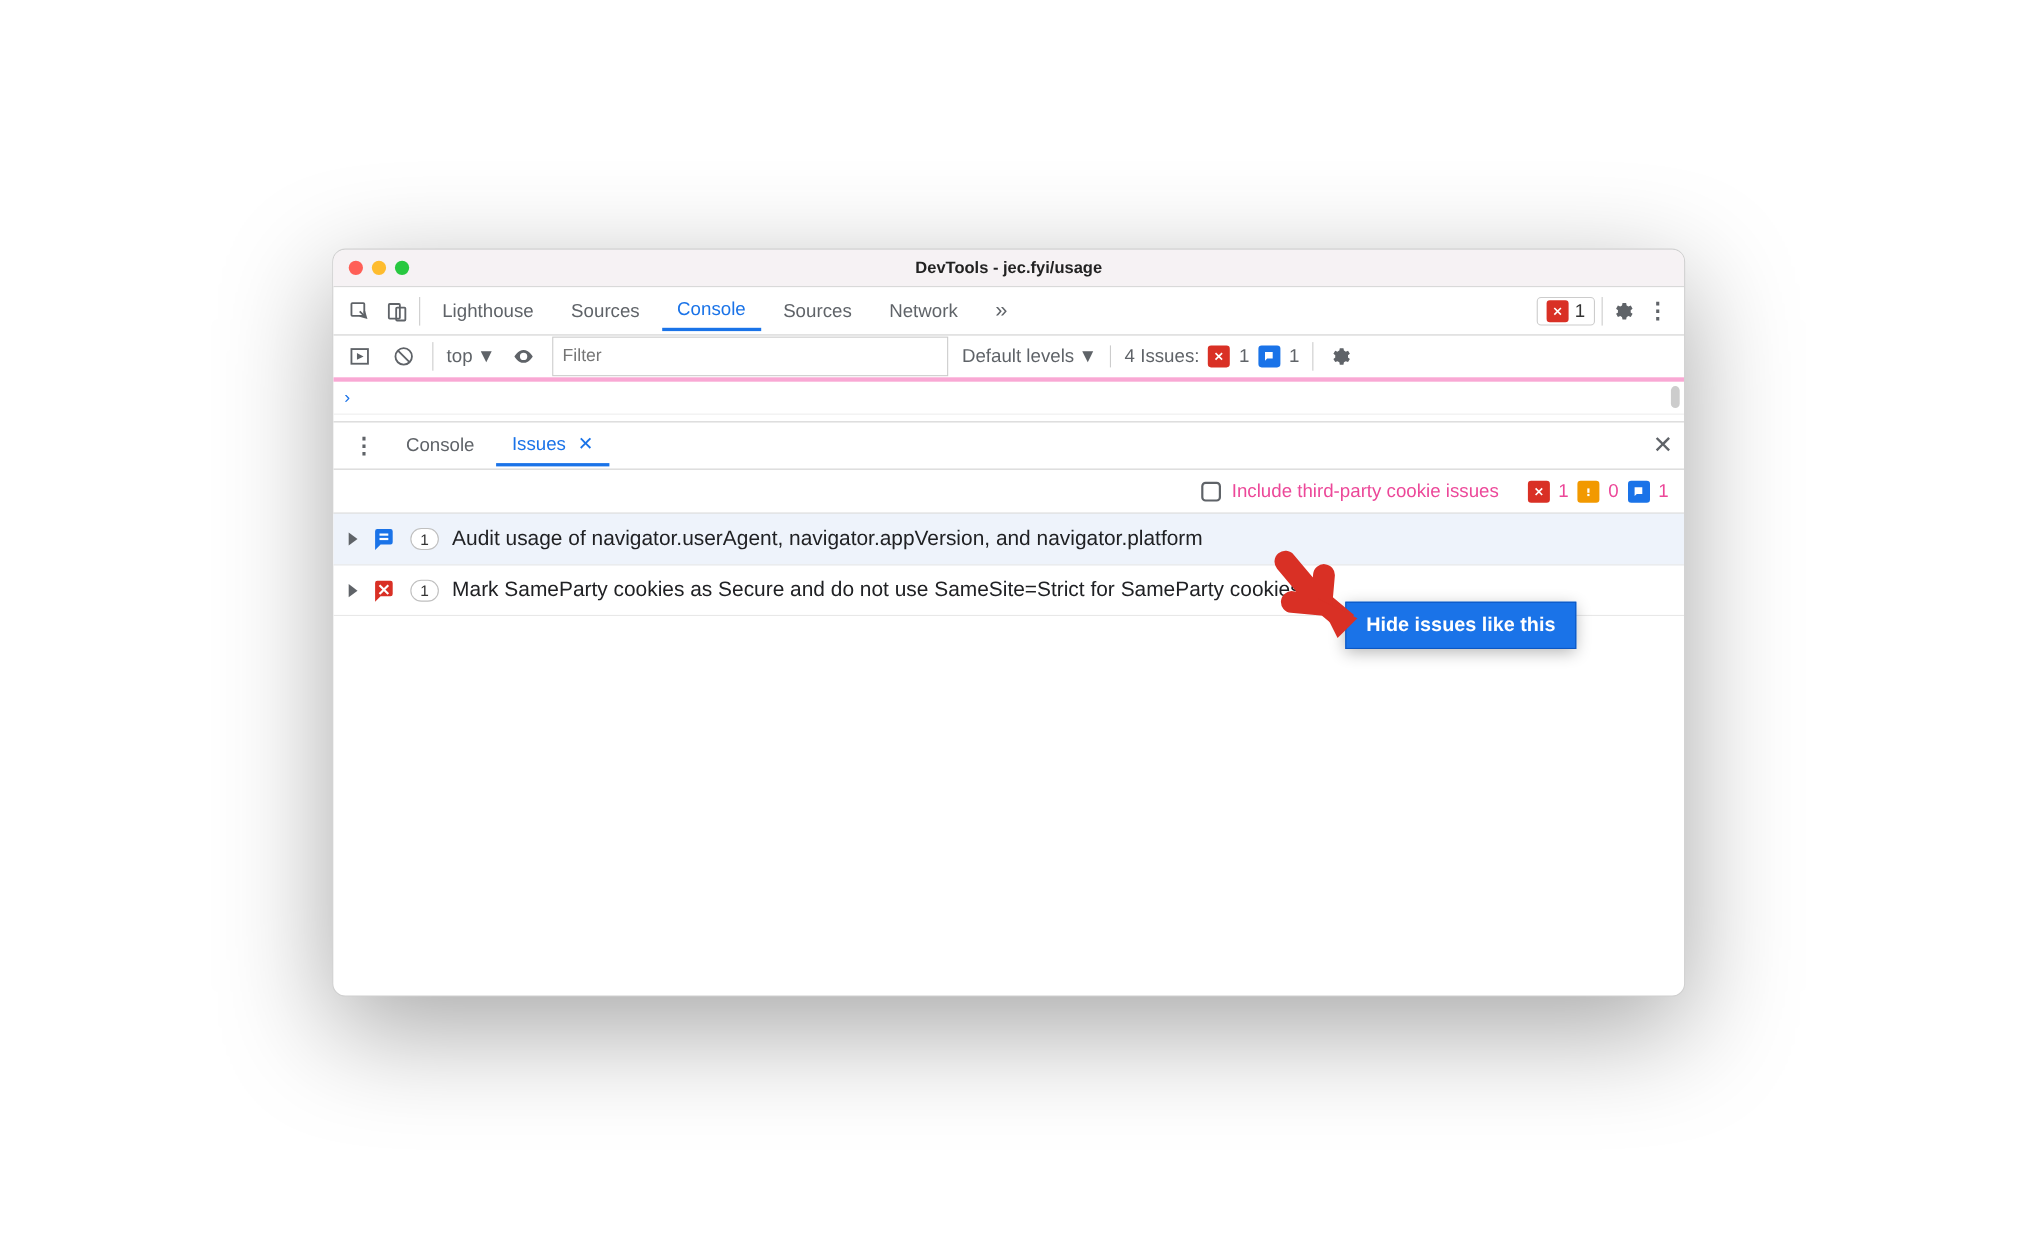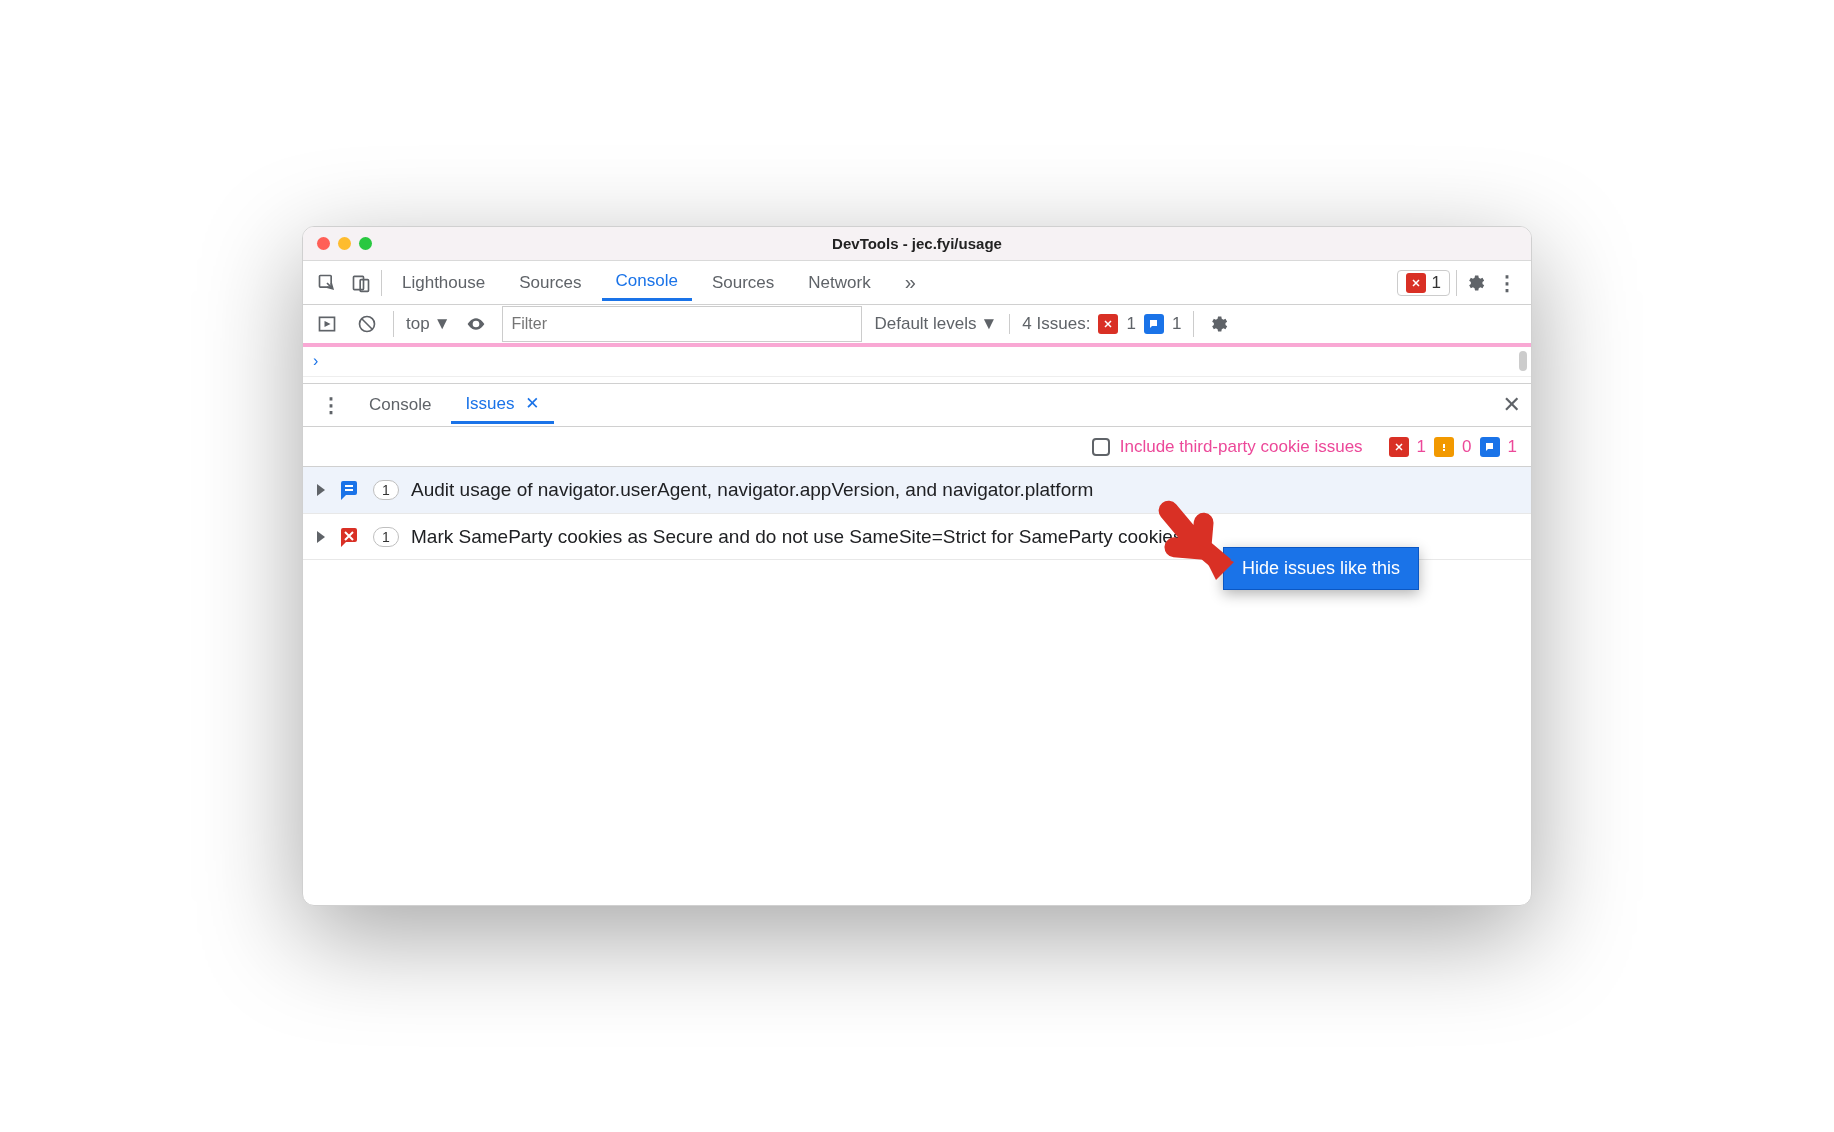--- a/index.html
+++ b/index.html
@@ -34,21 +34,21 @@
   .drawer-toolbar { height: 40px; border-bottom: 1px solid #d0d0d0; display: flex; align-items: center; justify-content: flex-end; padding: 0 14px; gap: 10px; font-size: 17px; color: #ec4899; }
   .chk { width: 18px; height: 18px; border: 2px solid #5f6368; border-radius: 4px; }
   .counts { display: flex; align-items: center; gap: 8px; margin-left: 16px; }
   .issue-row { display: flex; align-items: flex-start; gap: 12px; padding: 10px 14px; border-bottom: 1px solid #e8e8e8; font-size: 19px; color: #202124; position: relative; }
   .issue-row.sel { background: #eef3fb; }
   .tri { width: 0; height: 0; border-top: 6px solid transparent; border-bottom: 6px solid transparent; border-left: 8px solid #5f6368; margin-top: 7px; flex-shrink: 0; }
   .issue-icon { width: 24px; height: 24px; flex-shrink: 0; margin-top: 1px; }
   .issue-icon.blue { color: #1a73e8; } .issue-icon.red { color: #d93025; }
   .count-pill { border: 1px solid #bfbfbf; background: #fff; border-radius: 10px; min-width: 26px; height: 20px; display: inline-flex; align-items: center; justify-content: center; font-size: 14px; color: #333; margin-top: 3px; flex-shrink: 0; }
   .issue-text { flex: 1; line-height: 1.35; }
-  .context-menu { position: absolute; background: #1a73e8; color: #fff; font-size: 18px; padding: 10px 18px; box-shadow: 0 4px 14px rgba(0,0,0,0.3); border: 1px solid #0b57c3; z-index: 50; }
+  .context-menu { position: absolute; background: #1a73e8; color: #fff; font-size: 18px; padding: 10px 18px; box-shadow: 0 4px 14px rgba(0,0,0,0.3); border: 1px solid #0b57c3; z-index: 50; font-weight: bold; }
   .arrow { position: absolute; z-index: 60; color: #d93025; }
   .arrow svg { width: 90px; height: 90px; }
   .eye svg, .clear svg, .exec svg, .gear svg { width: 20px; height: 20px; }
   .divider { width: 1px; height: 26px; background: #ccc; }
   .closex { font-size: 22px; color: #5f6368; font-weight: 400; }
   .biggear { width: 24px; height: 24px; color: #5f6368; }
 </style>
 </head>
 <body>
 

